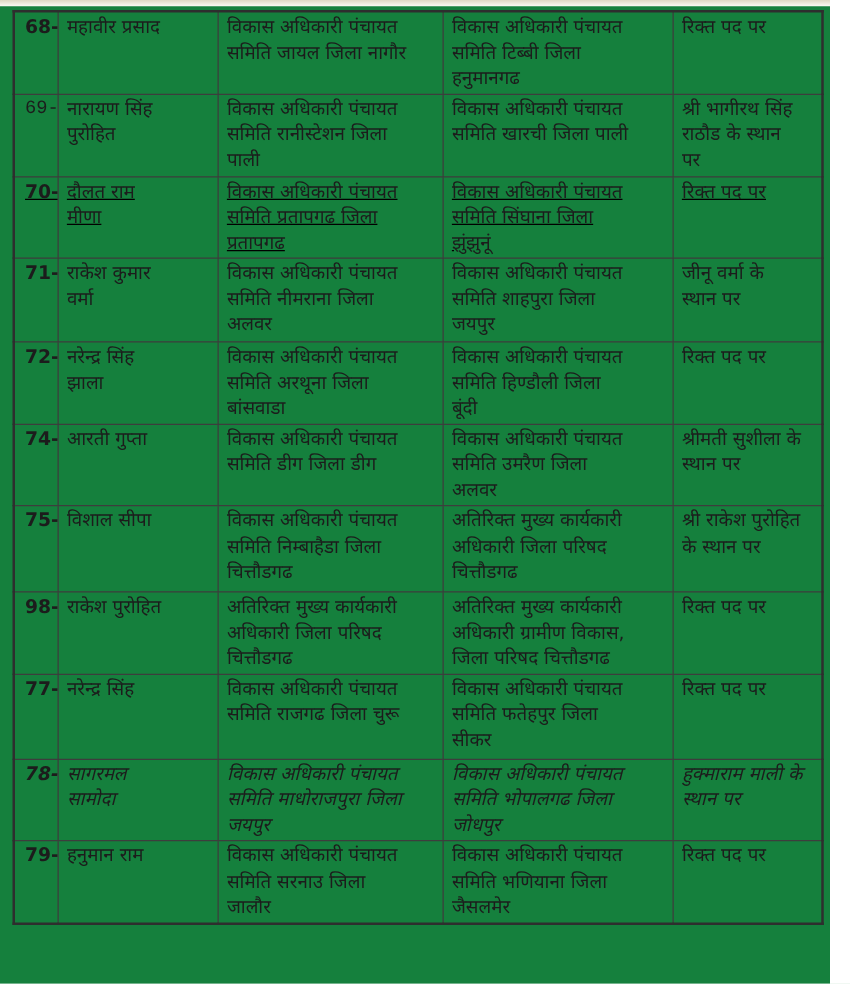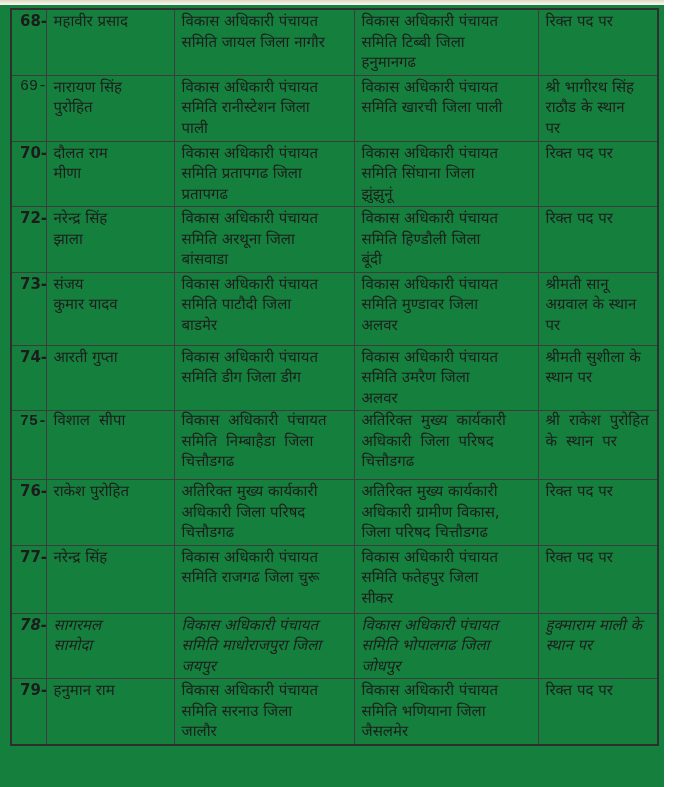--- a/index.html
+++ b/index.html
@@ -74,83 +74,82 @@
 पुरोहित</td>
           <td class="c-post">विकास अधिकारी पंचायत
 समिति रानीस्टेशन जिला
 पाली</td>
           <td class="c-post">विकास अधिकारी पंचायत
 समिति खारची जिला पाली</td>
           <td class="c-remark">श्री भागीरथ सिंह
 राठौड के स्थान
 पर</td>
         </tr>
-        <tr style="height: 60px;">
+        <tr style="height: 60px; text-decoration: underline;">
           <td class="c-serial">70-</td>
           <td class="c-name">दौलत राम
 मीणा</td>
           <td class="c-post">विकास अधिकारी पंचायत
 समिति प्रतापगढ जिला
 प्रतापगढ</td>
           <td class="c-post">विकास अधिकारी पंचायत
 समिति सिंघाना जिला
 झुंझुनूं</td>
           <td class="c-remark">रिक्त पद पर</td>
+        </tr>
+        <tr style="height: 67px;">
+          <td class="c-serial">71-</td>
+          <td class="c-name">राकेश कुमार
+वर्मा</td>
+          <td class="c-post">विकास अधिकारी पंचायत
+समिति नीमराना जिला
+अलवर</td>
+          <td class="c-post">विकास अधिकारी पंचायत
+समिति शाहपुरा जिला
+जयपुर</td>
+          <td class="c-remark">जीनू वर्मा के
+स्थान पर</td>
         </tr>
         <tr style="height: 60px;">
           <td class="c-serial">72-</td>
           <td class="c-name">नरेन्द्र सिंह
 झाला</td>
           <td class="c-post">विकास अधिकारी पंचायत
 समिति अरथूना जिला
 बांसवाडा</td>
           <td class="c-post">विकास अधिकारी पंचायत
 समिति हिण्डौली जिला
 बूंदी</td>
           <td class="c-remark">रिक्त पद पर</td>
         </tr>
-        <tr style="height: 73px;">
-          <td class="c-serial">73-</td>
-          <td class="c-name">संजय
-कुमार यादव</td>
-          <td class="c-post">विकास अधिकारी पंचायत
-समिति पाटौदी जिला
-बाडमेर</td>
-          <td class="c-post">विकास अधिकारी पंचायत
-समिति मुण्डावर जिला
-अलवर</td>
-          <td class="c-remark">श्रीमती सानू
-अग्रवाल के स्थान
-पर</td>
-        </tr>
         <tr style="height: 58px;">
           <td class="c-serial">74-</td>
           <td class="c-name">आरती गुप्ता</td>
           <td class="c-post">विकास अधिकारी पंचायत
 समिति डीग जिला डीग</td>
           <td class="c-post">विकास अधिकारी पंचायत
 समिति उमरैण जिला
 अलवर</td>
           <td class="c-remark">श्रीमती सुशीला के
 स्थान पर</td>
         </tr>
-        <tr style="height: 69px; font-family: Liberation Mono, monospace;">
+        <tr style="height: 69px;">
           <td class="c-serial">75-</td>
           <td class="c-name">विशाल सीपा</td>
           <td class="c-post">विकास अधिकारी पंचायत
 समिति निम्बाहैडा जिला
 चित्तौडगढ</td>
           <td class="c-post">अतिरिक्त मुख्य कार्यकारी
 अधिकारी जिला परिषद
 चित्तौडगढ</td>
           <td class="c-remark">श्री राकेश पुरोहित
 के स्थान पर</td>
         </tr>
         <tr style="height: 60px;">
-          <td class="c-serial">76-</td>
+          <td class="c-serial">98-</td>
           <td class="c-name">राकेश पुरोहित</td>
           <td class="c-post">अतिरिक्त मुख्य कार्यकारी
 अधिकारी जिला परिषद
 चित्तौडगढ</td>
           <td class="c-post">अतिरिक्त मुख्य कार्यकारी
 अधिकारी ग्रामीण विकास,
 जिला परिषद चित्तौडगढ</td>
           <td class="c-remark">रिक्त पद पर</td>
         </tr>
         <tr style="height: 68px;">

